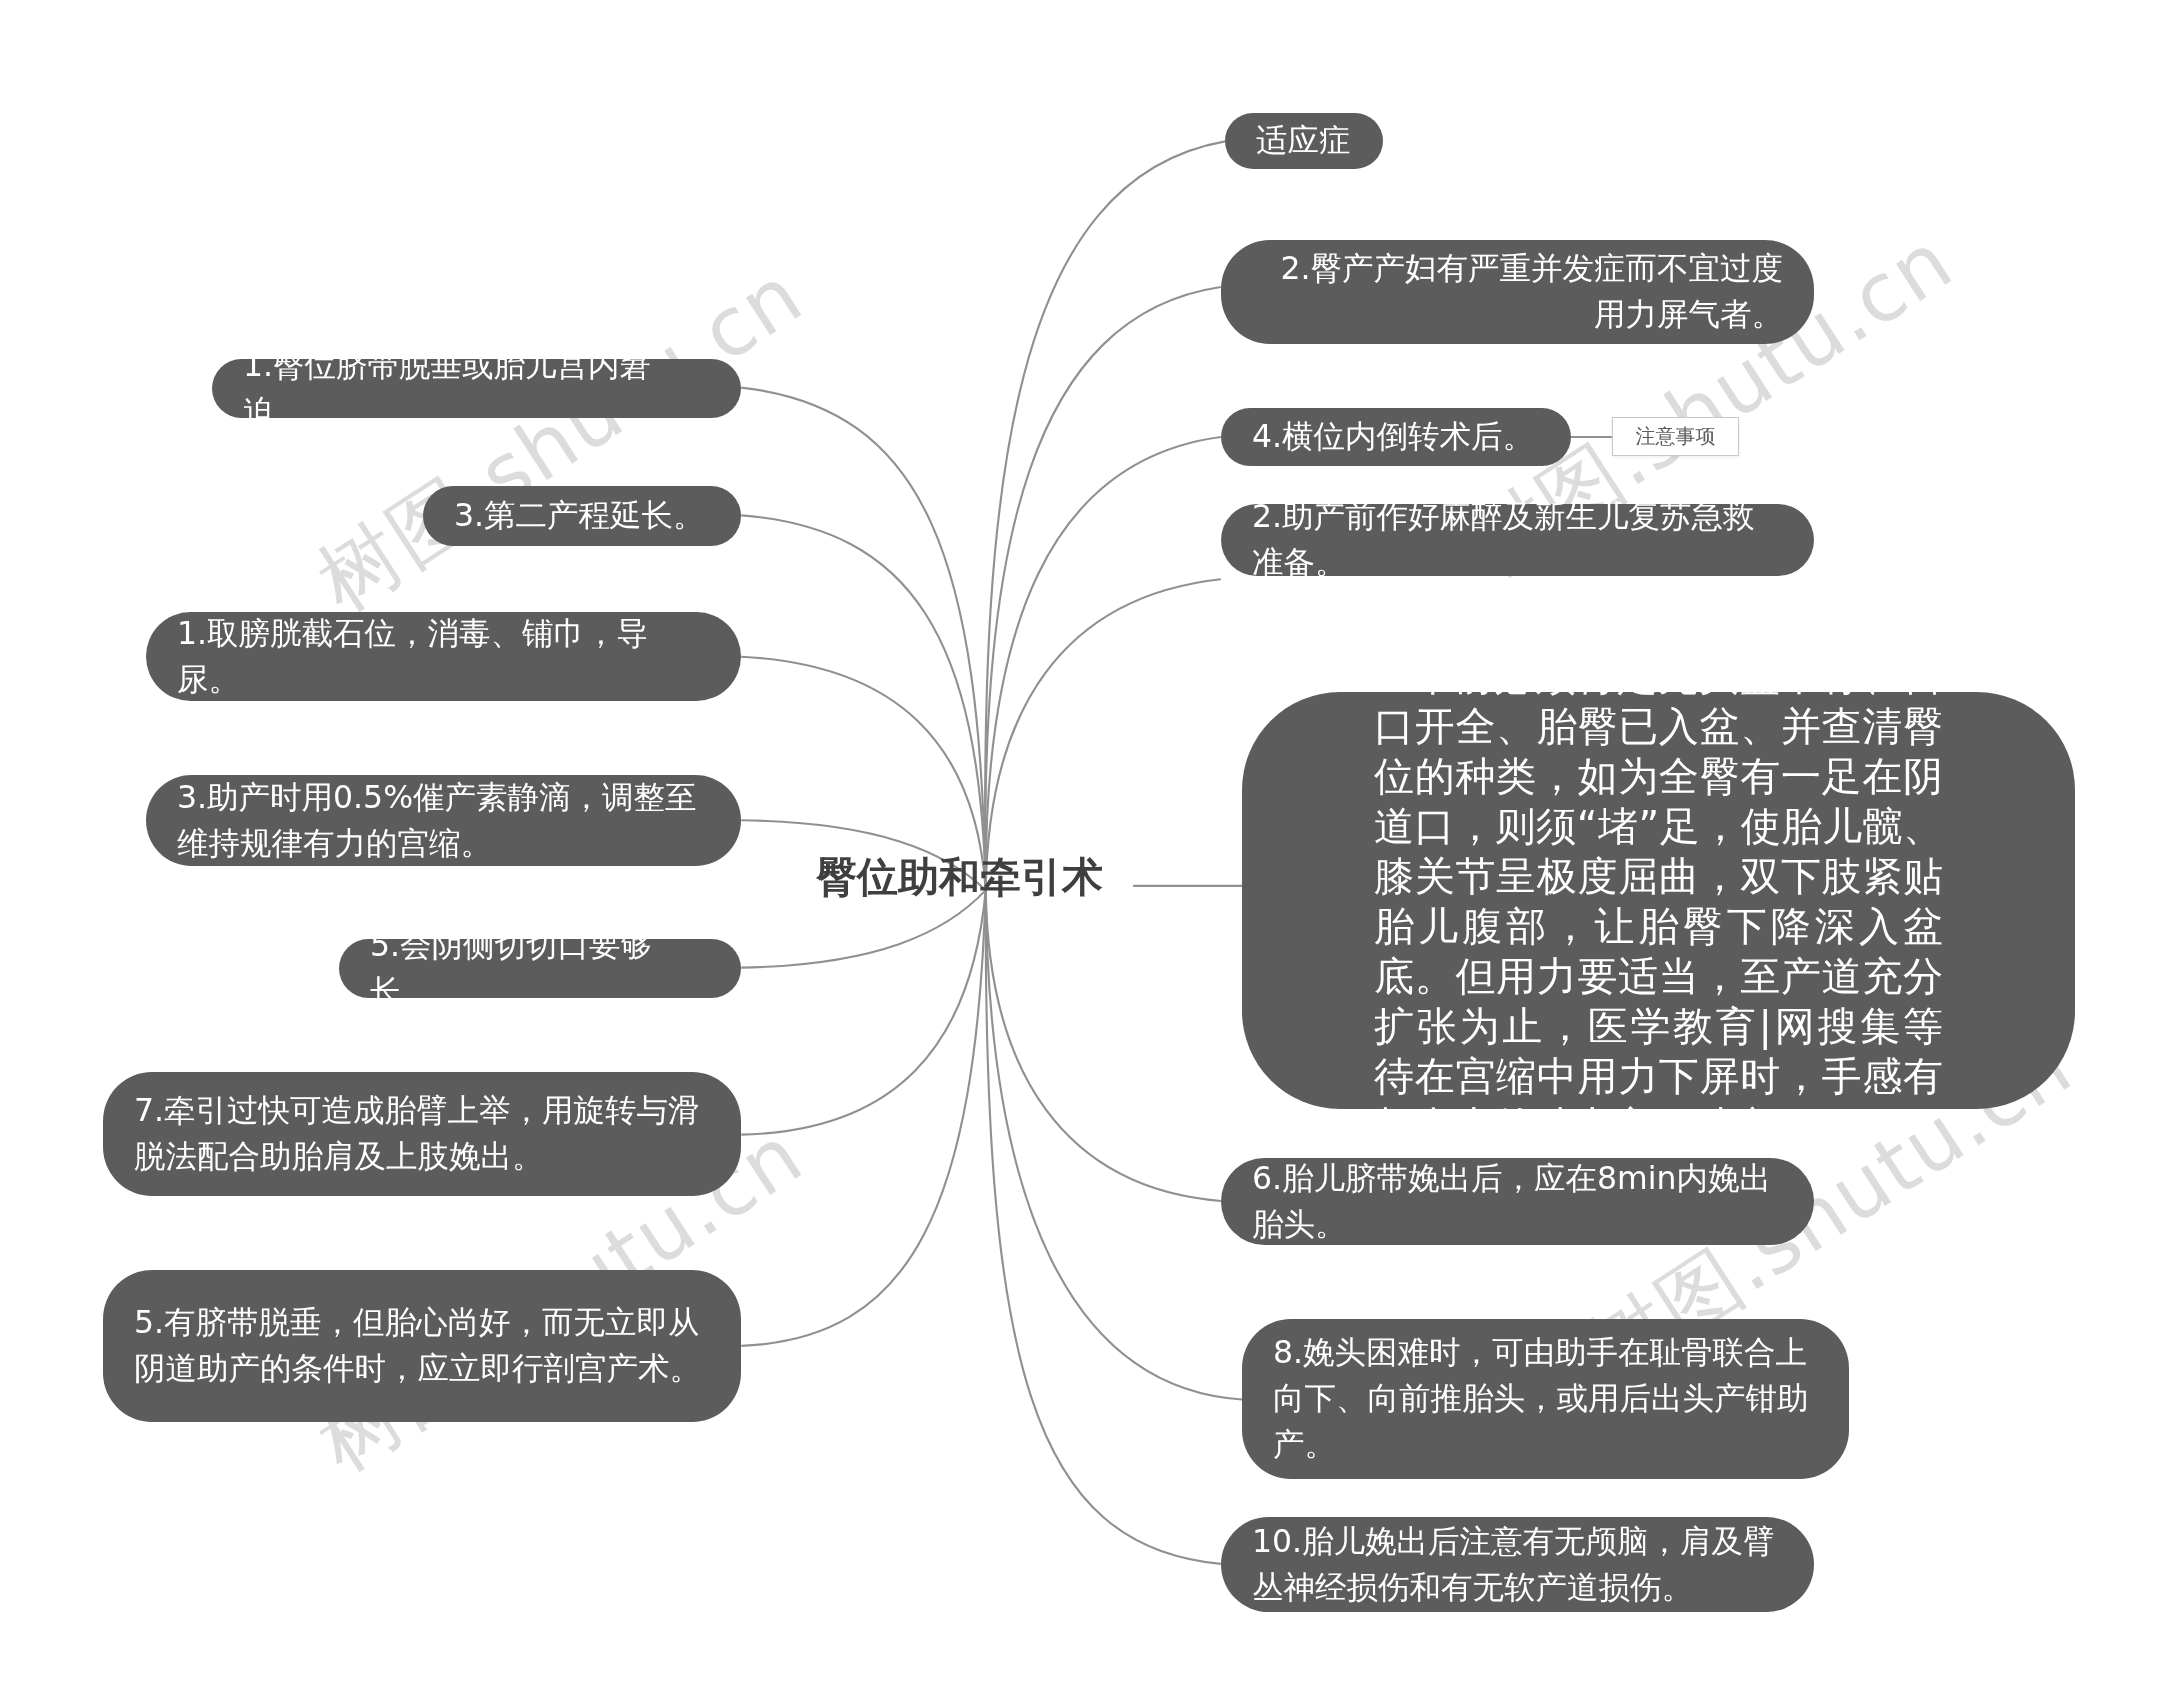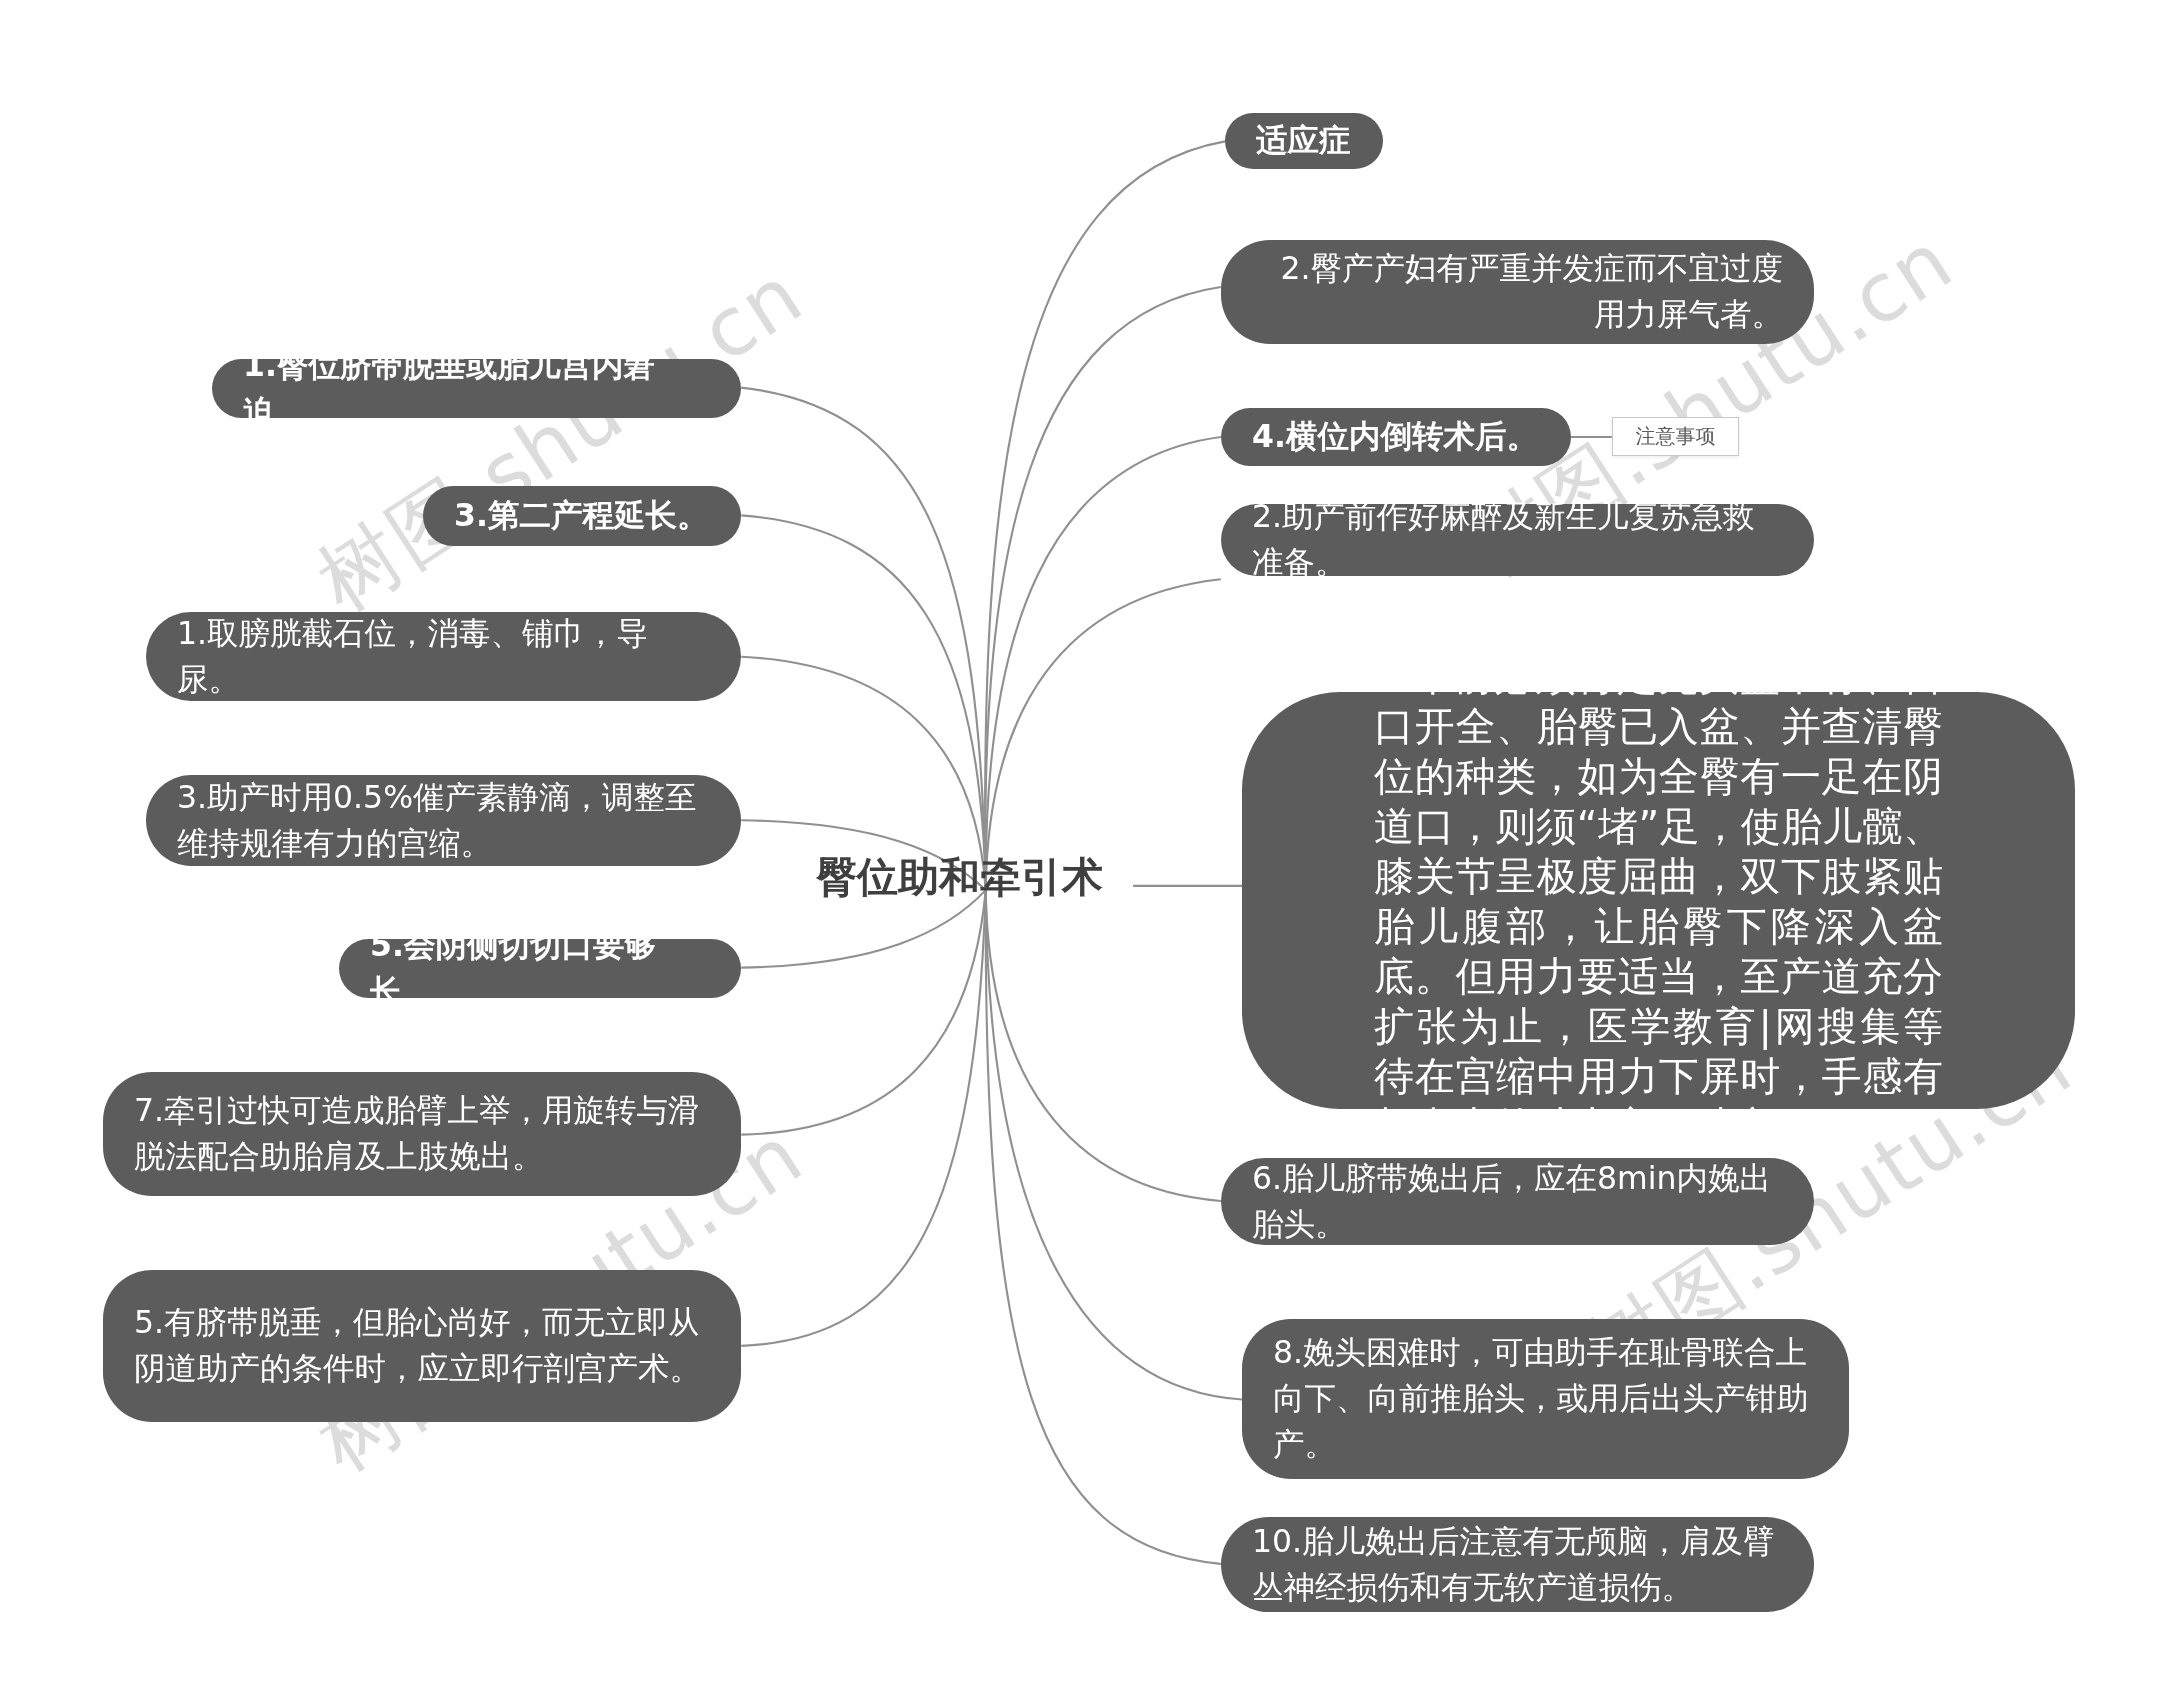--- a/index.html
+++ b/index.html
@@ -20,21 +20,21 @@
   svg.connectors { position:absolute; left:0; top:0; z-index:1; }
   svg.connectors path { fill:none; stroke:var(--connector,#909090); stroke-width:2.5; }
   .node {
     position:absolute; z-index:2;
     background:var(--node-bg,#5c5c5c); color:var(--node-text,#ffffff);
     font-size:31.5px; line-height:1.45;
     display:flex; align-items:center;
     box-sizing:border-box; padding:8.5px 31px;
     border-radius:49px;
   }
-  .node.pill { border-radius:851px; justify-content:flex-start;font-weight:bold; }
+  .node.pill { border-radius:851px; justify-content:flex-start; }
   .node.big {
     border-radius:98px; padding:10.2px 132px;
     font-size:40px; line-height:1.25; text-align:justify;
   }
   .central-topic {
     position:absolute; z-index:3;
     font-size:41px; color:var(--title-text,#3f3f3f);
     white-space:nowrap;
     font-weight:bold;
   }

